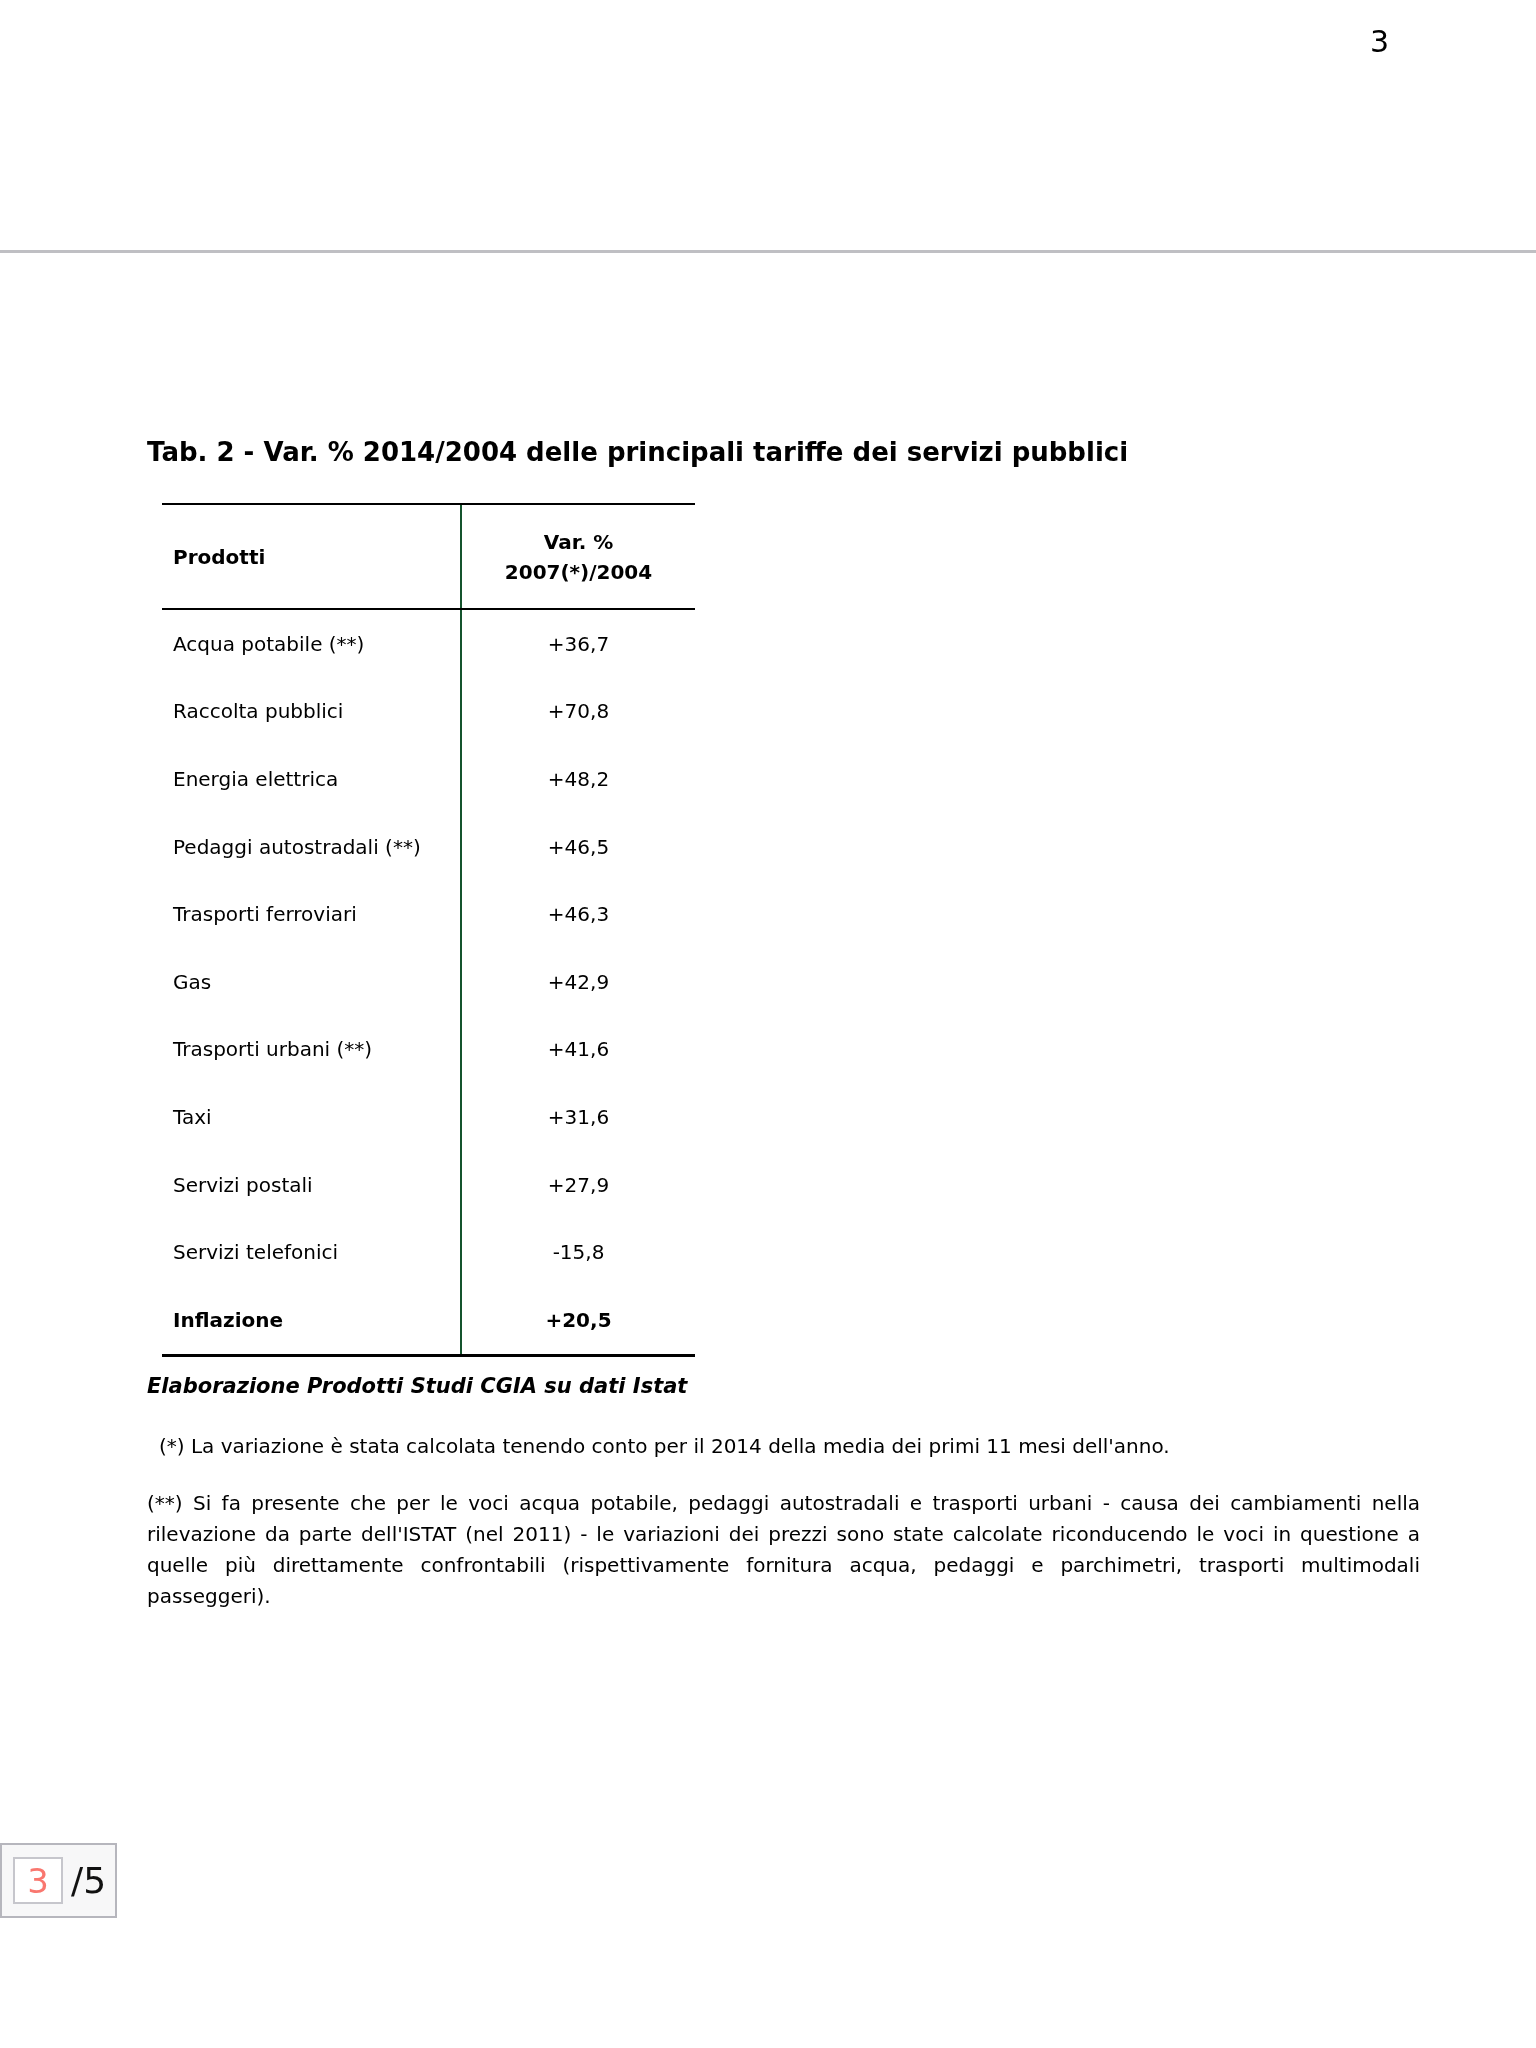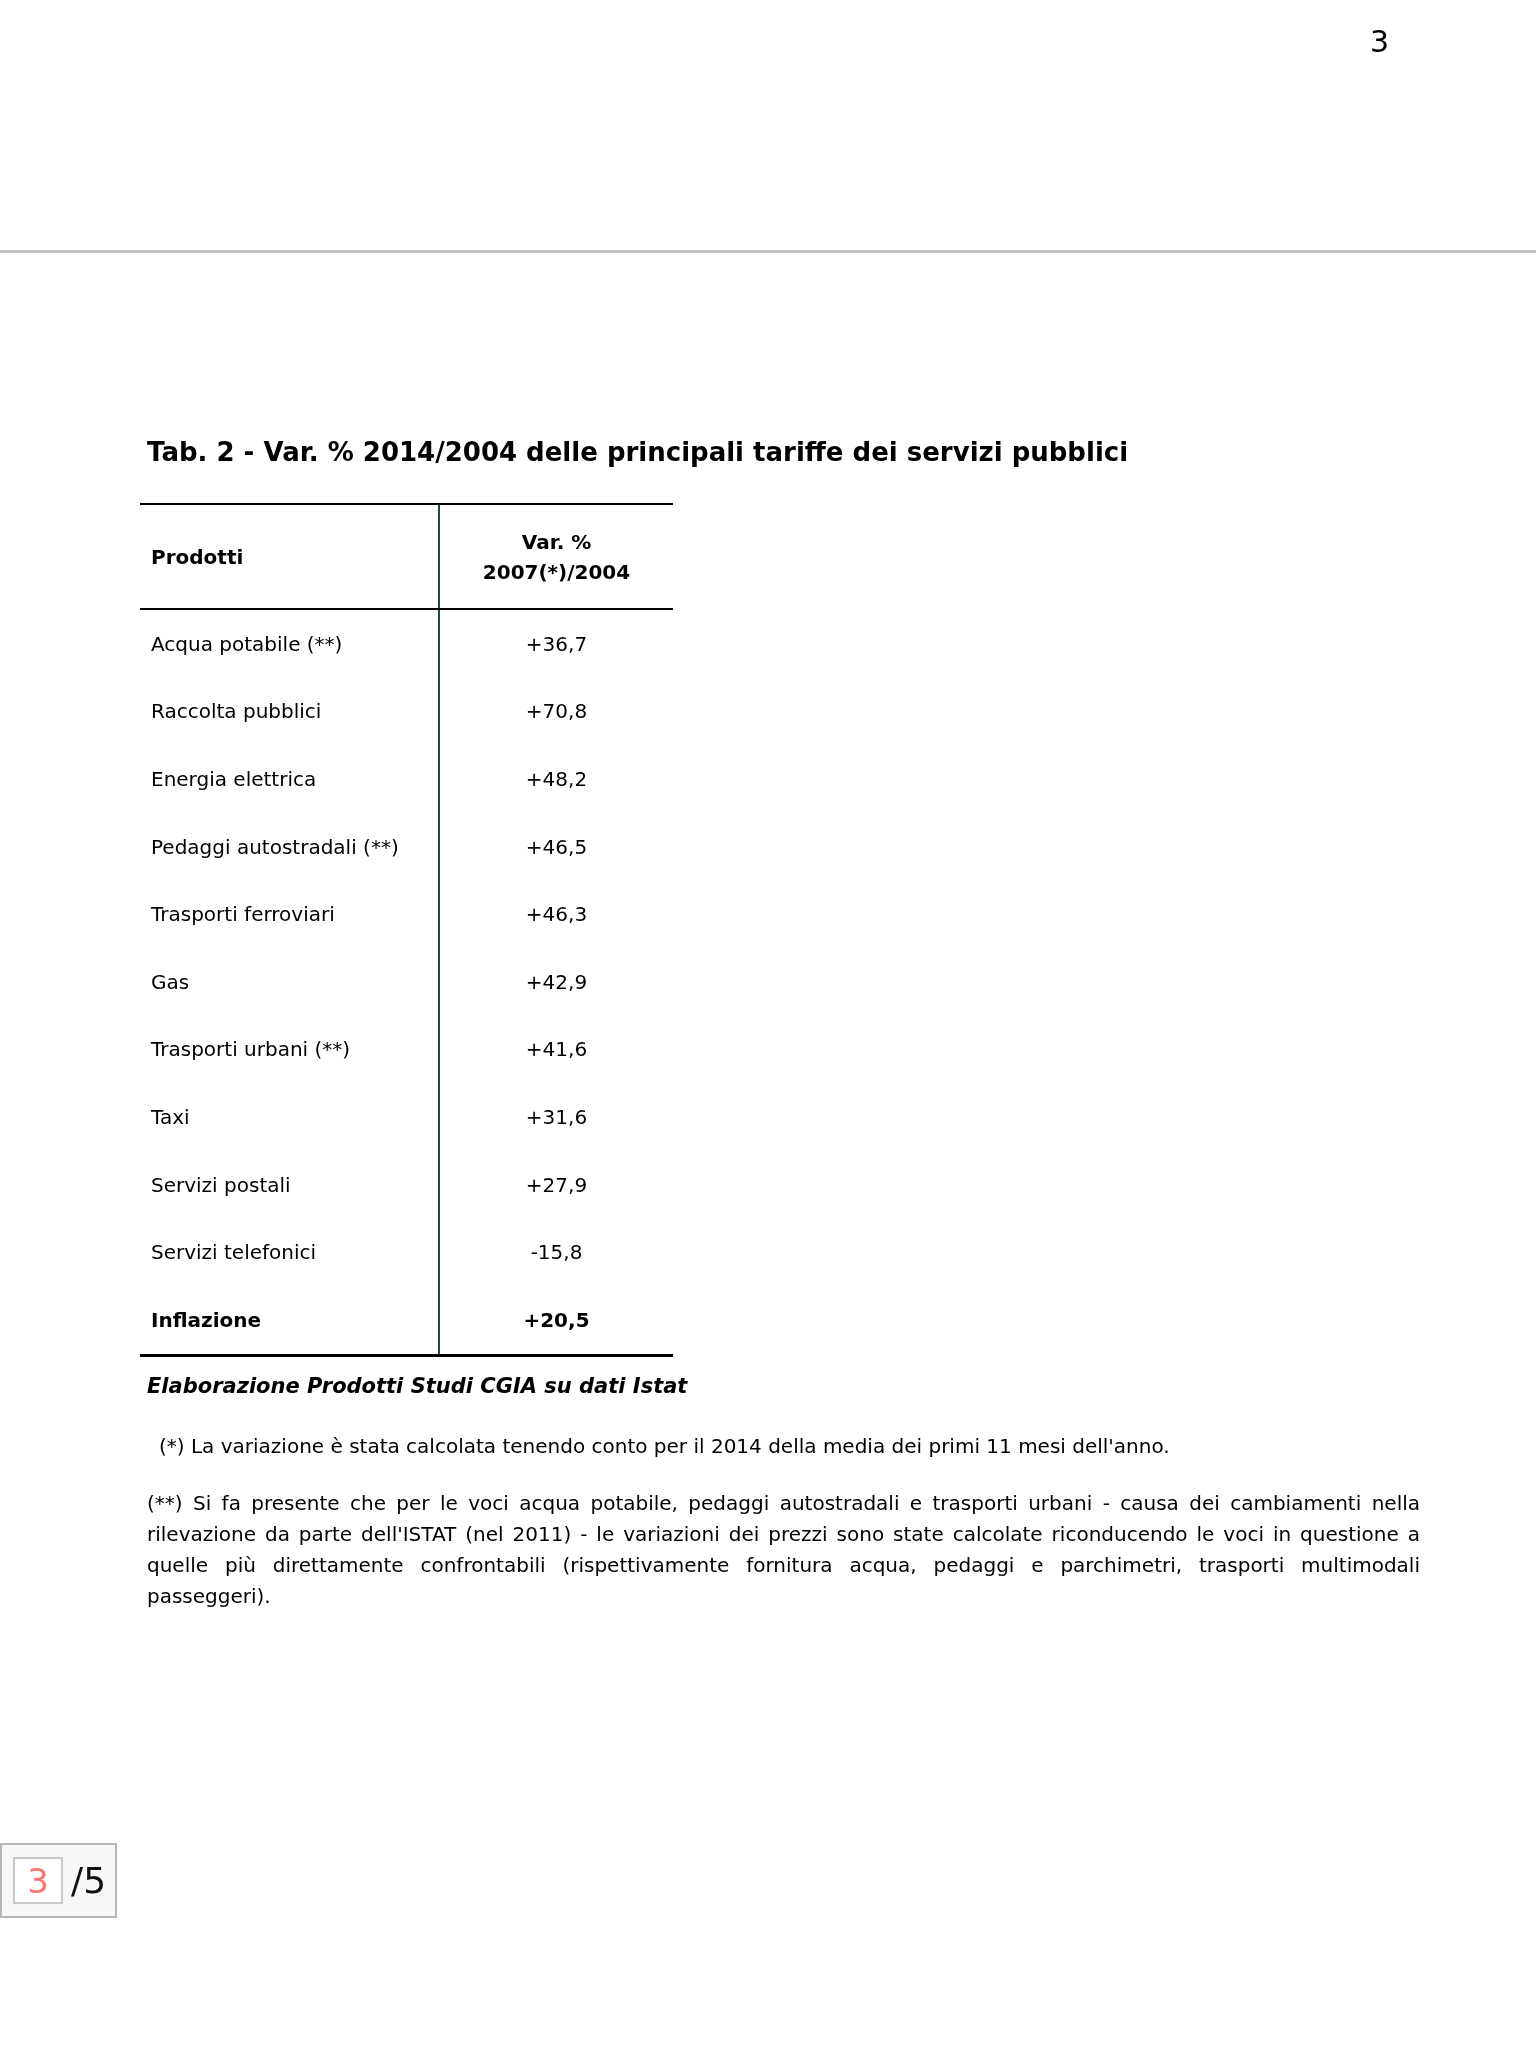--- a/index.html
+++ b/index.html
@@ -42,21 +42,21 @@
     top: 437px;
     font-size: 26px;
     font-weight: 700;
     color: #000000;
     white-space: nowrap;
   }
 
   
   .tariff-table {
     position: absolute;
-    left: 140px;
+    left: 162px;
     top: 503px;
     width: 533px;
     border-top: 2px solid #000000;
     border-bottom: 3px solid #000000;
     box-sizing: border-box;
   }
   .t-row {
     display: flex;
     align-items: stretch;
   }

